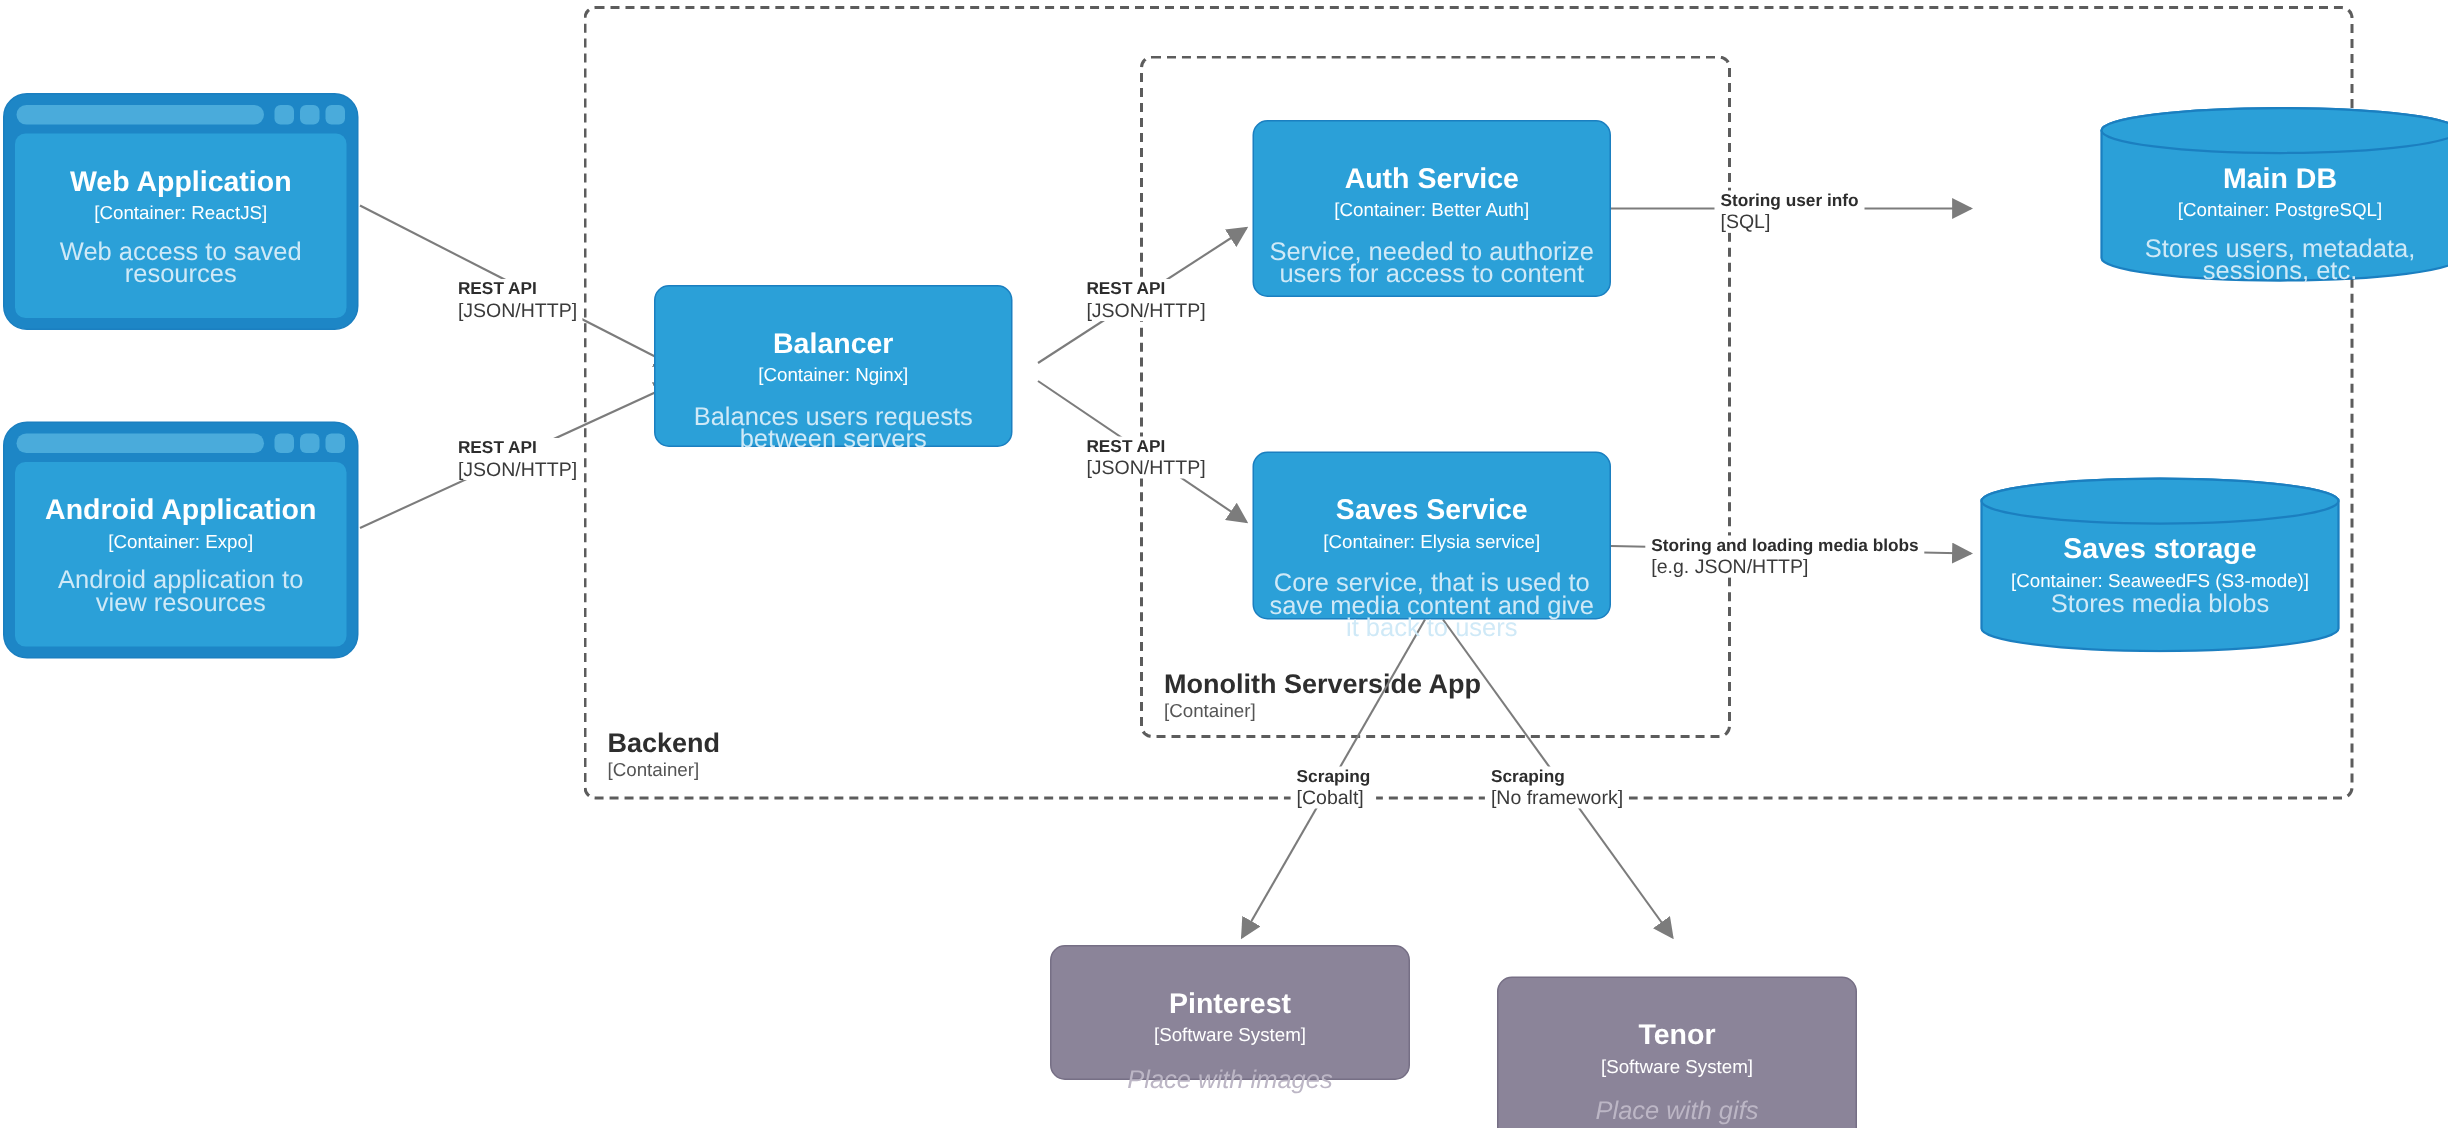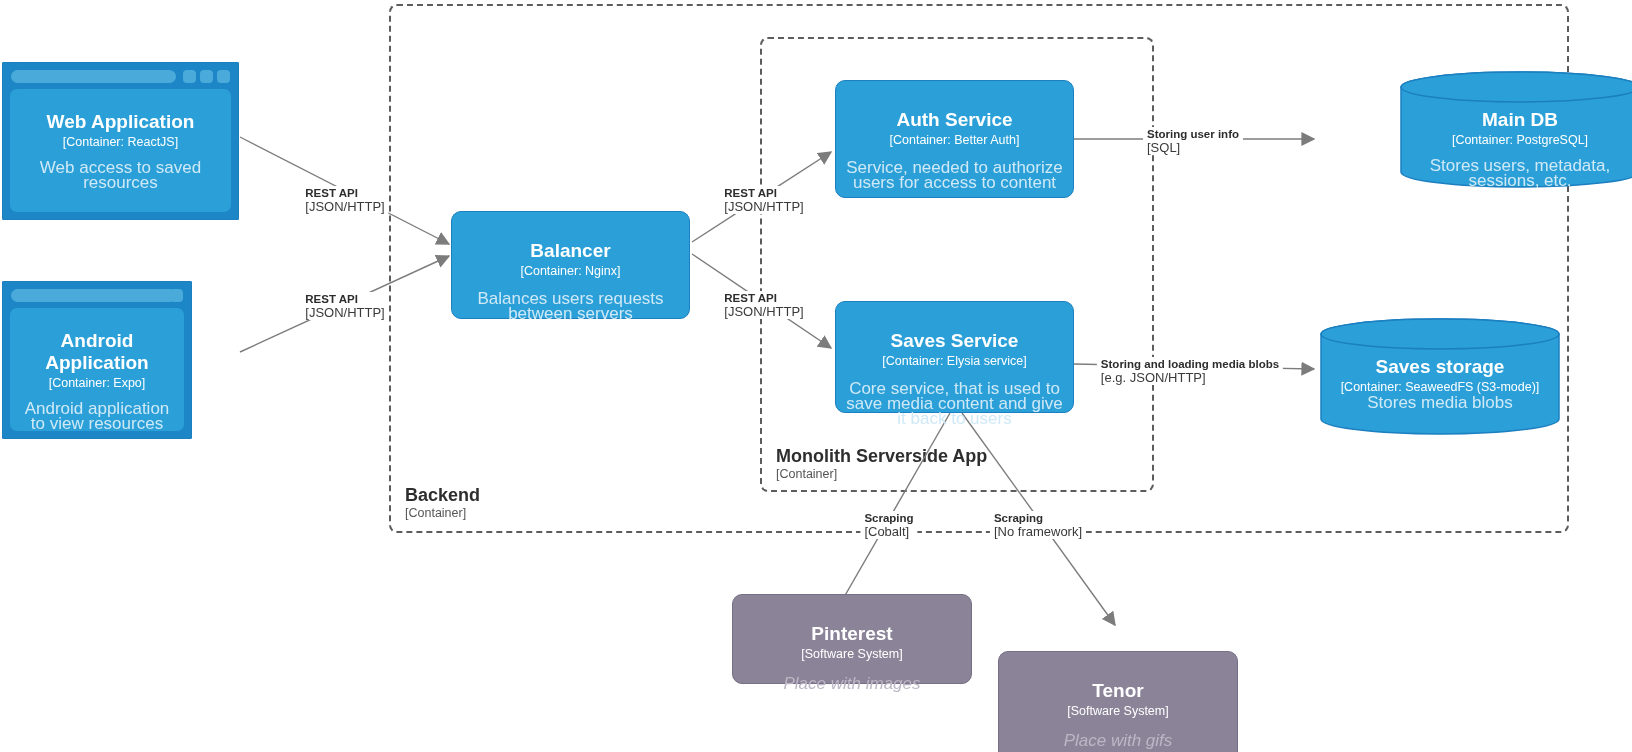--- a/index.html
+++ b/index.html
@@ -25,21 +25,21 @@
 
   
   .node{position:absolute;z-index:2;box-sizing:border-box;text-align:center;color:#fff;}
   .n-title{font-size:19px;font-weight:bold;line-height:22px;}
   .n-sub{font-size:12.5px;line-height:15px;margin-top:2px;}
   .n-desc{font-size:17px;line-height:15px;margin-top:12px;padding:0 10px;color:var(--container_desc_text);}
 
   .box{background:var(--container_fill);border:1px solid var(--container_border);border-radius:10px;padding-top:28px;}
 
   
-  .browser{background:var(--browser_frame);border:1px solid var(--container_border);border-radius:1px;padding:0;}
+  .browser{background:var(--browser_frame);border:1px solid var(--container_border);border-radius:16px;padding:0;}
   .bar{position:absolute;left:0;top:0;right:0;height:26px;}
   .pill{position:absolute;left:8px;top:7px;width:165px;height:13px;border-radius:7px;background:var(--browser_chrome);}
   .dot{position:absolute;top:7px;width:13px;height:13px;border-radius:4px;background:var(--browser_chrome);}
   .d1{right:42px;} .d2{right:25px;} .d3{right:8px;}
   .inner{position:absolute;left:7px;right:7px;top:26px;bottom:7px;background:var(--container_fill);border-radius:7px;padding-top:22px;box-sizing:border-box;}
   .inner .n-desc{margin-top:10px;}
 
   
   .cyl{background:transparent;padding:0;}
   .cyl svg{position:absolute;left:0;top:0;}
@@ -95,35 +95,35 @@
       <span class="dot d2"></span>
       <span class="dot d3"></span>
     </div>
     <div class="inner">
       <div class="n-title">Web Application</div>
       <div class="n-sub">[Container: ReactJS]</div>
       <div class="n-desc">Web access to saved resources</div>
     </div>
   </div>
 
-  <div class="node browser" style="left:2px;top:281px;width:190px;height:158px;">
+  <div class="node browser" style="left:2px;top:281px;width:237px;height:158px;">
     <div class="bar">
       <span class="pill"></span>
       <span class="dot d1"></span>
       <span class="dot d2"></span>
       <span class="dot d3"></span>
     </div>
     <div class="inner">
       <div class="n-title">Android Application</div>
       <div class="n-sub">[Container: Expo]</div>
       <div class="n-desc">Android application to view resources</div>
     </div>
   </div>
 
-  <div class="node box" style="left:451px;top:190px;width:239px;height:108px;margin-top:21px;">
+  <div class="node box" style="left:436px;top:190px;width:239px;height:108px;">
     <div class="n-title">Balancer</div>
     <div class="n-sub">[Container: Nginx]</div>
     <div class="n-desc">Balances users requests between servers</div>
   </div>
 
   <div class="node box" style="left:835px;top:80px;width:239px;height:118px;">
     <div class="n-title">Auth Service</div>
     <div class="n-sub">[Container: Better Auth]</div>
     <div class="n-desc">Service, needed to authorize users for access to content</div>
   </div>
@@ -151,21 +151,21 @@
       <path d="M1 16 A119 15 0 0 1 239 16 L239 101 A119 15 0 0 1 1 101 Z" style="fill:var(--container_fill);stroke:var(--container_border);stroke-width:1.5"></path>
       <ellipse cx="120" cy="16" rx="119" ry="15" style="fill:var(--container_fill);stroke:var(--container_border);stroke-width:1.5"></ellipse>
     </svg>
     <div class="txt">
       <div class="n-title">Saves storage</div>
       <div class="n-sub">[Container: SeaweedFS (S3-mode)]</div>
       <div class="n-desc" style="margin-top:0;">Stores media blobs</div>
     </div>
   </div>
 
-  <div class="node ext" style="left:700px;top:594px;width:240px;height:90px;margin-left:32px;">
+  <div class="node ext" style="left:700px;top:630px;width:240px;height:90px;">
     <div class="n-title">Pinterest</div>
     <div class="n-sub">[Software System]</div>
     <div class="n-desc">Place with images</div>
   </div>
 
   <div class="node ext" style="left:998px;top:630px;width:240px;height:118px;margin-top:21px;">
     <div class="n-title">Tenor</div>
     <div class="n-sub">[Software System]</div>
     <div class="n-desc">Place with gifs</div>
   </div>

